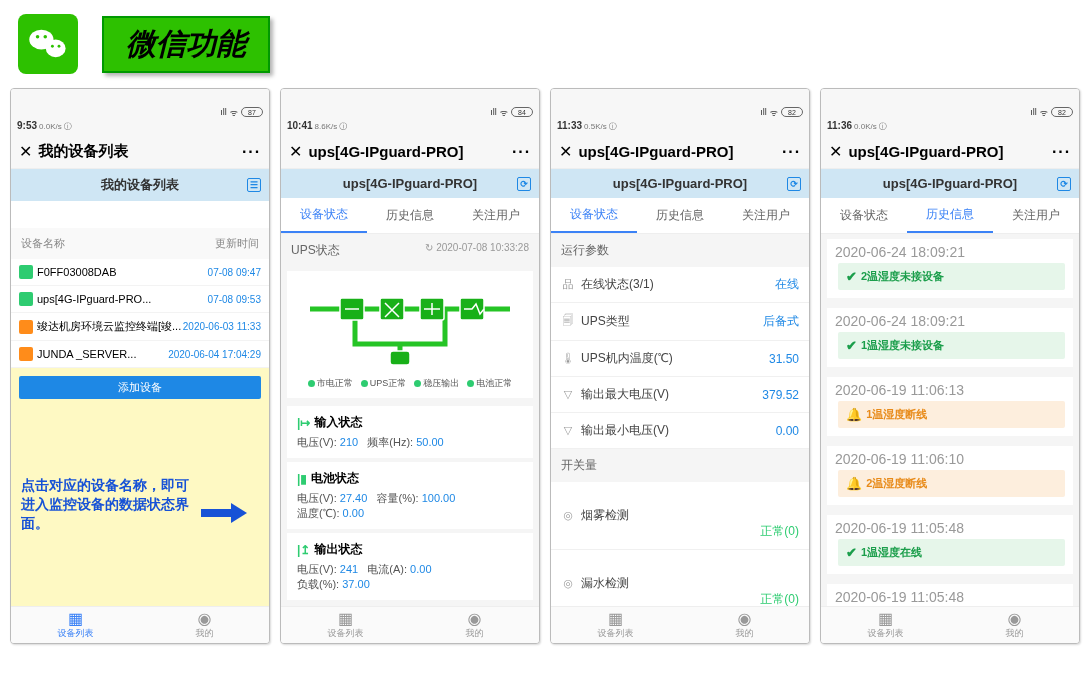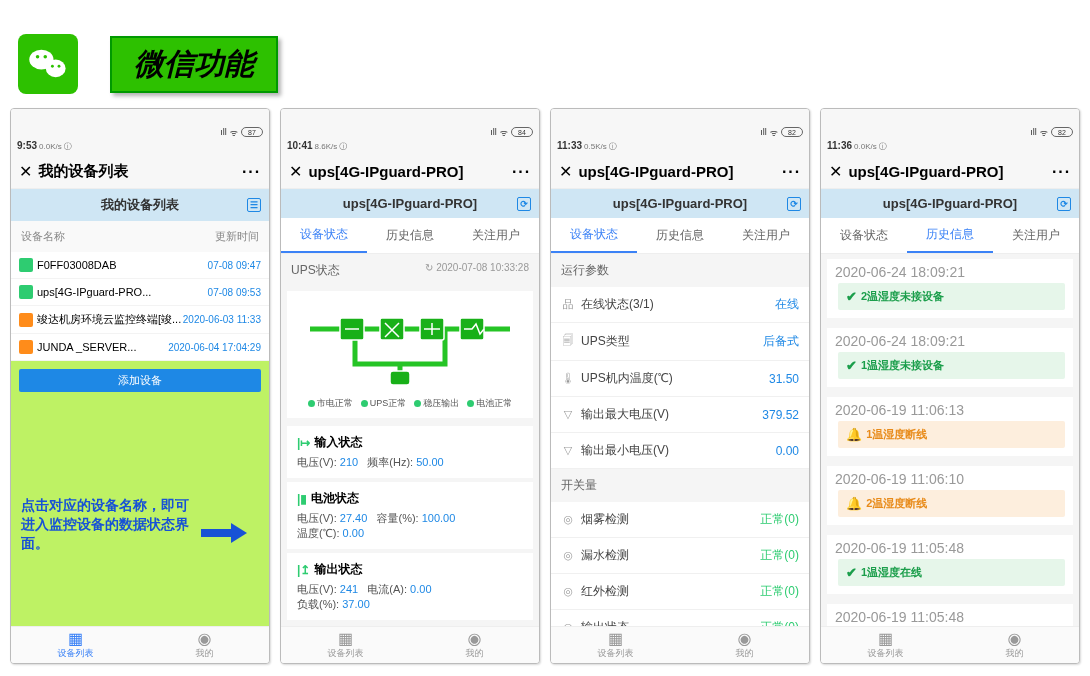--- a/index.html
+++ b/index.html
@@ -1,19 +1,19 @@
 <!DOCTYPE html>
 <html><head>
 <meta charset="utf-8">
 <style>
   * { box-sizing: border-box; margin: 0; padding: 0; }
   body { font-family: "Helvetica Neue", Arial, "PingFang SC", "Microsoft YaHei", sans-serif; background: #fff; width: 1090px; height: 676px; overflow: hidden; }
 
   
-  .banner { display: flex; align-items: center; gap: 32px; padding: 14px 18px; margin-top: 20px; }
+  .banner { display: flex; align-items: center; gap: 24px; padding: 14px 18px; }
   .wechat-icon { width: 60px; height: 60px; background: #2dc100; border-radius: 8px; display: flex; align-items: center; justify-content: center; }
   .wechat-icon svg { width: 44px; height: 44px; }
   .banner-title-box { border: 2px solid #009900; background: #2dc100; padding: 6px 22px; box-shadow: 3px 3px 4px rgba(0,0,0,.3); }
   .banner-title { font-size: 30px; font-weight: 700; font-family: "STKaiti","KaiTi",serif; color: #000; font-style: italic; }
 
   
   .phones { display: flex; gap: 10px; padding: 0 10px; }
   .phone { flex: 1; border: 1px solid #bbb; border-radius: 4px; background: #fff; display: flex; flex-direction: column; height: 556px; box-shadow: 1px 1px 2px rgba(0,0,0,.15); overflow: hidden; position: relative; }
 
   
@@ -45,21 +45,21 @@
   .section-title { font-size: 12px; color: #666; padding: 8px 10px; background: #f5f5f5; display: flex; justify-content: space-between; }
   .card { background: #fff; margin: 4px 6px; padding: 8px 10px; font-size: 11px; }
   .card-head { font-weight: 600; font-size: 12px; display: flex; align-items: center; gap: 4px; margin-bottom: 4px; }
   .card-line { color: #555; }
   .card-line .v { color: #1e88e5; }
 
   
   .row { display: flex; align-items: center; padding: 9px 10px; font-size: 12px; background: #fff; border-bottom: 1px solid #f0f0f0; }
   .row .lbl { flex: 1; color: #444; display: flex; align-items: center; gap: 6px; }
   .row .val { color: #1e88e5; }
-  .row .val.green { color: #2ecc71; }
+  .row .val.green { color: #2ecc71; margin-top: 32px; }
   .row .ico { width: 14px; text-align: center; color: #999; font-size: 11px; }
 
   
   .dev-head { display: flex; justify-content: space-between; font-size: 11px; color: #888; padding: 8px 10px; background: #f9f9f9; }
   .dev-row { display: flex; align-items: center; padding: 6px 8px; font-size: 11px; border-bottom: 1px solid #f3f3f3; background: #fff; }
   .dev-row .dico { width: 14px; height: 14px; margin-right: 4px; border-radius: 2px; }
   .dev-row .dname { flex: 1; white-space: nowrap; overflow: hidden; text-overflow: ellipsis; }
   .dev-row .dtime { color: #1e88e5; font-size: 10px; }
   .add-btn { background: #1e88e5; color: #fff; font-size: 11px; border: none; border-radius: 2px; padding: 4px 8px; margin: 8px; }
 
@@ -133,21 +133,21 @@
     </div>
     <div class="app-header">
       <span class="close-x">✕</span>
       <span class="hdr-title">我的设备列表</span>
       <span class="hdr-more">···</span>
     </div>
     <div class="blue-bar">
       <span>我的设备列表</span>
       <span class="chip">☰</span>
     </div>
-    <div class="content" style="background:#bef264;">
+    <div class="content" style="background:#fef9c3;margin-top:27px;">
       <div class="dev-head">
         <span>设备名称</span>
         <span>更新时间</span>
       </div>
       <div id="dev-rows">
           <div class="dev-row">
             <span class="dico" style="background:#2ecc71"></span>
     <span class="dname">F0FF03008DAB</span>
     <span class="dtime">07-08 09:47</span>
           </div>

